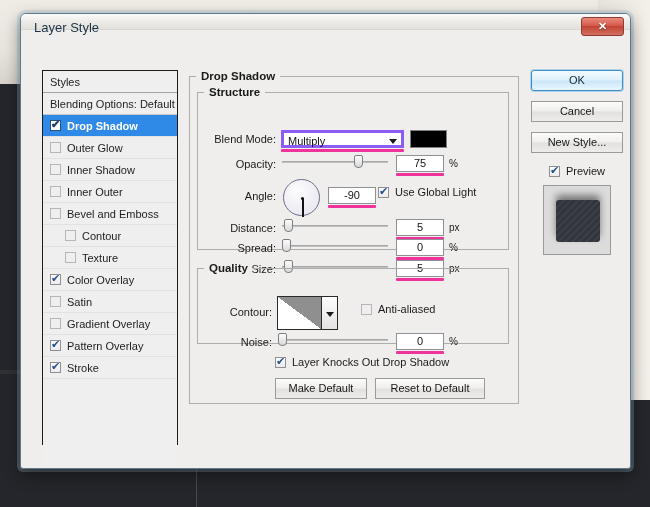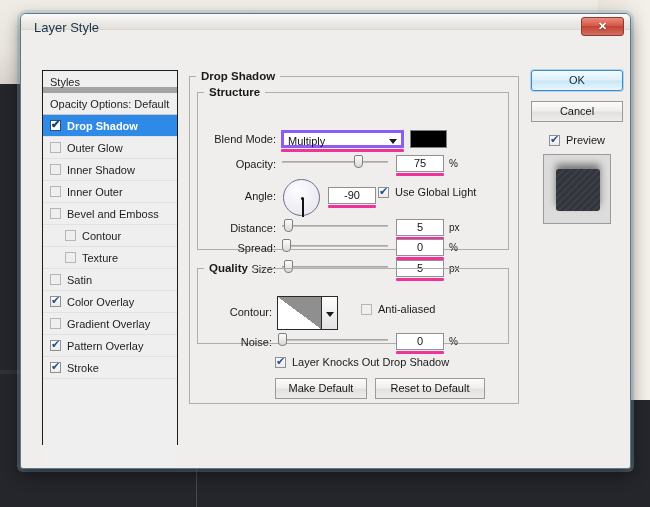--- a/index.html
+++ b/index.html
@@ -72,21 +72,21 @@
 
   
   #styles-panel {
     position:absolute; left:21px; top:28px;
     width:136px; height:375px;
     background:#fff;
     border:1px solid #1c1c1c;
   }
   .sl-head {
     height:22px; line-height:22px; padding-left:7px;
-    background:#efefef; border-bottom:6px solid #a3a3a3;
+    background:#efefef; border-bottom:1px solid #a3a3a3;
     color:#232323;
   }
   .sl-sub {
     height:22px; line-height:22px; padding-left:7px;
     background:#efefef; border-bottom:1px solid #c8c8c8;
     color:#232323;
   }
   .sl-row {
     height:22px; line-height:22px;
     border-bottom:1px solid #e2e2e2;
@@ -283,21 +283,21 @@
 
   <div id="titlebar">
     <div id="title-text">Layer Style</div>
     <div id="close-btn">✕</div>
   </div>
 
   <div id="body-area">
 
     <div id="styles-panel">
       <div class="sl-head">Styles</div>
-      <div class="sl-sub">Opacity Options: Default</div>
+      <div class="sl-sub">Blending Options: Default</div>
       <div id="styles-rows">
           <div class="sl-row sel">
             <span class="cb on"></span>
             <span>Drop Shadow</span>
           </div>
           <div class="sl-row">
             <span class="cb dim"></span>
             <span>Outer Glow</span>
           </div>
           <div class="sl-row">
@@ -314,26 +314,26 @@
           </div>
           <div class="sl-row indent">
             <span class="cb dim"></span>
             <span>Contour</span>
           </div>
           <div class="sl-row indent">
             <span class="cb dim"></span>
             <span>Texture</span>
           </div>
           <div class="sl-row">
-            <span class="cb dim"></span>
-            <span>Satin</span>
-          </div>
-          <div class="sl-row">
             <span class="cb on"></span>
             <span>Color Overlay</span>
+          </div>
+          <div class="sl-row">
+            <span class="cb dim"></span>
+            <span>Satin</span>
           </div>
           <div class="sl-row">
             <span class="cb dim"></span>
             <span>Gradient Overlay</span>
           </div>
           <div class="sl-row">
             <span class="cb on"></span>
             <span>Pattern Overlay</span>
           </div>
           <div class="sl-row">
@@ -441,20 +441,21 @@
         <span>Layer Knocks Out Drop Shadow</span>
       </div>
 
       <div class="btn" id="make-default">Make Default</div>
       <div class="btn" id="reset-default">Reset to Default</div>
     </div>
 
     <div id="right-col">
       <div id="ok-btn">OK</div>
       <div class="btn" id="cancel-btn">Cancel</div>
+      <div class="btn" id="newstyle-btn">New Style...</div>
       <div id="preview-row">
         <span class="cb on"></span>
         <span>Preview</span>
       </div>
       <div id="preview-box">
         <div id="preview-shape"></div>
       </div>
     </div>
 
   </div>

